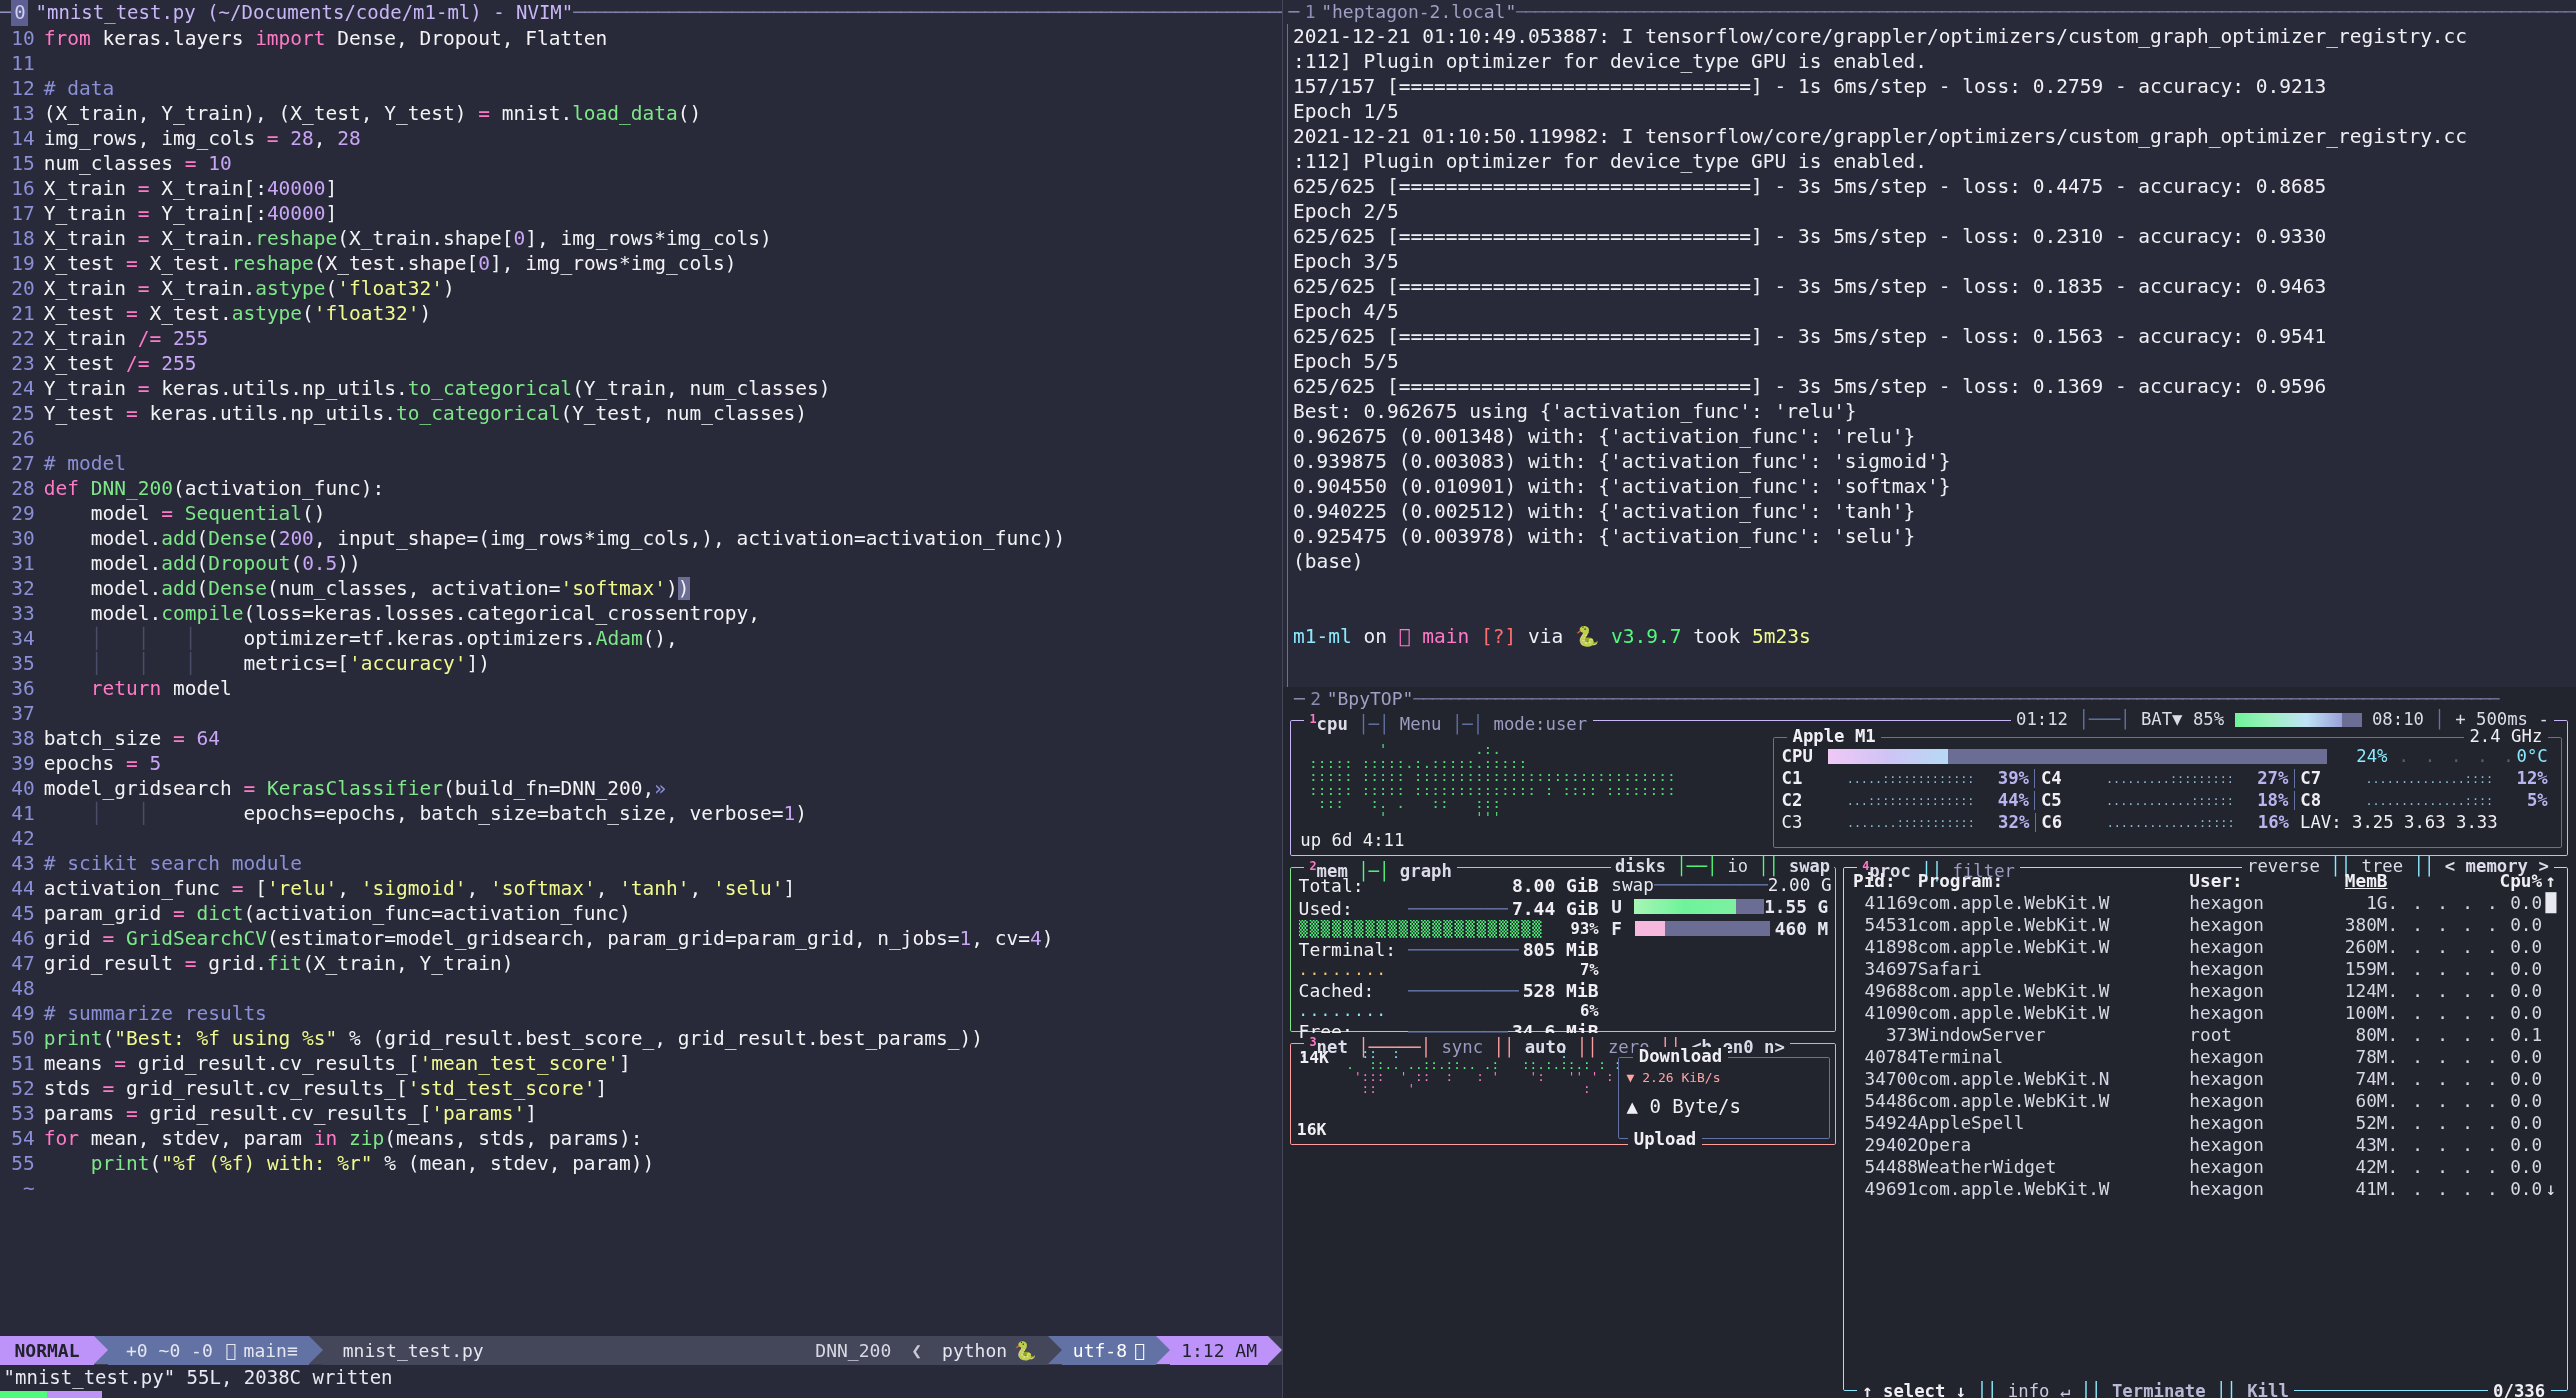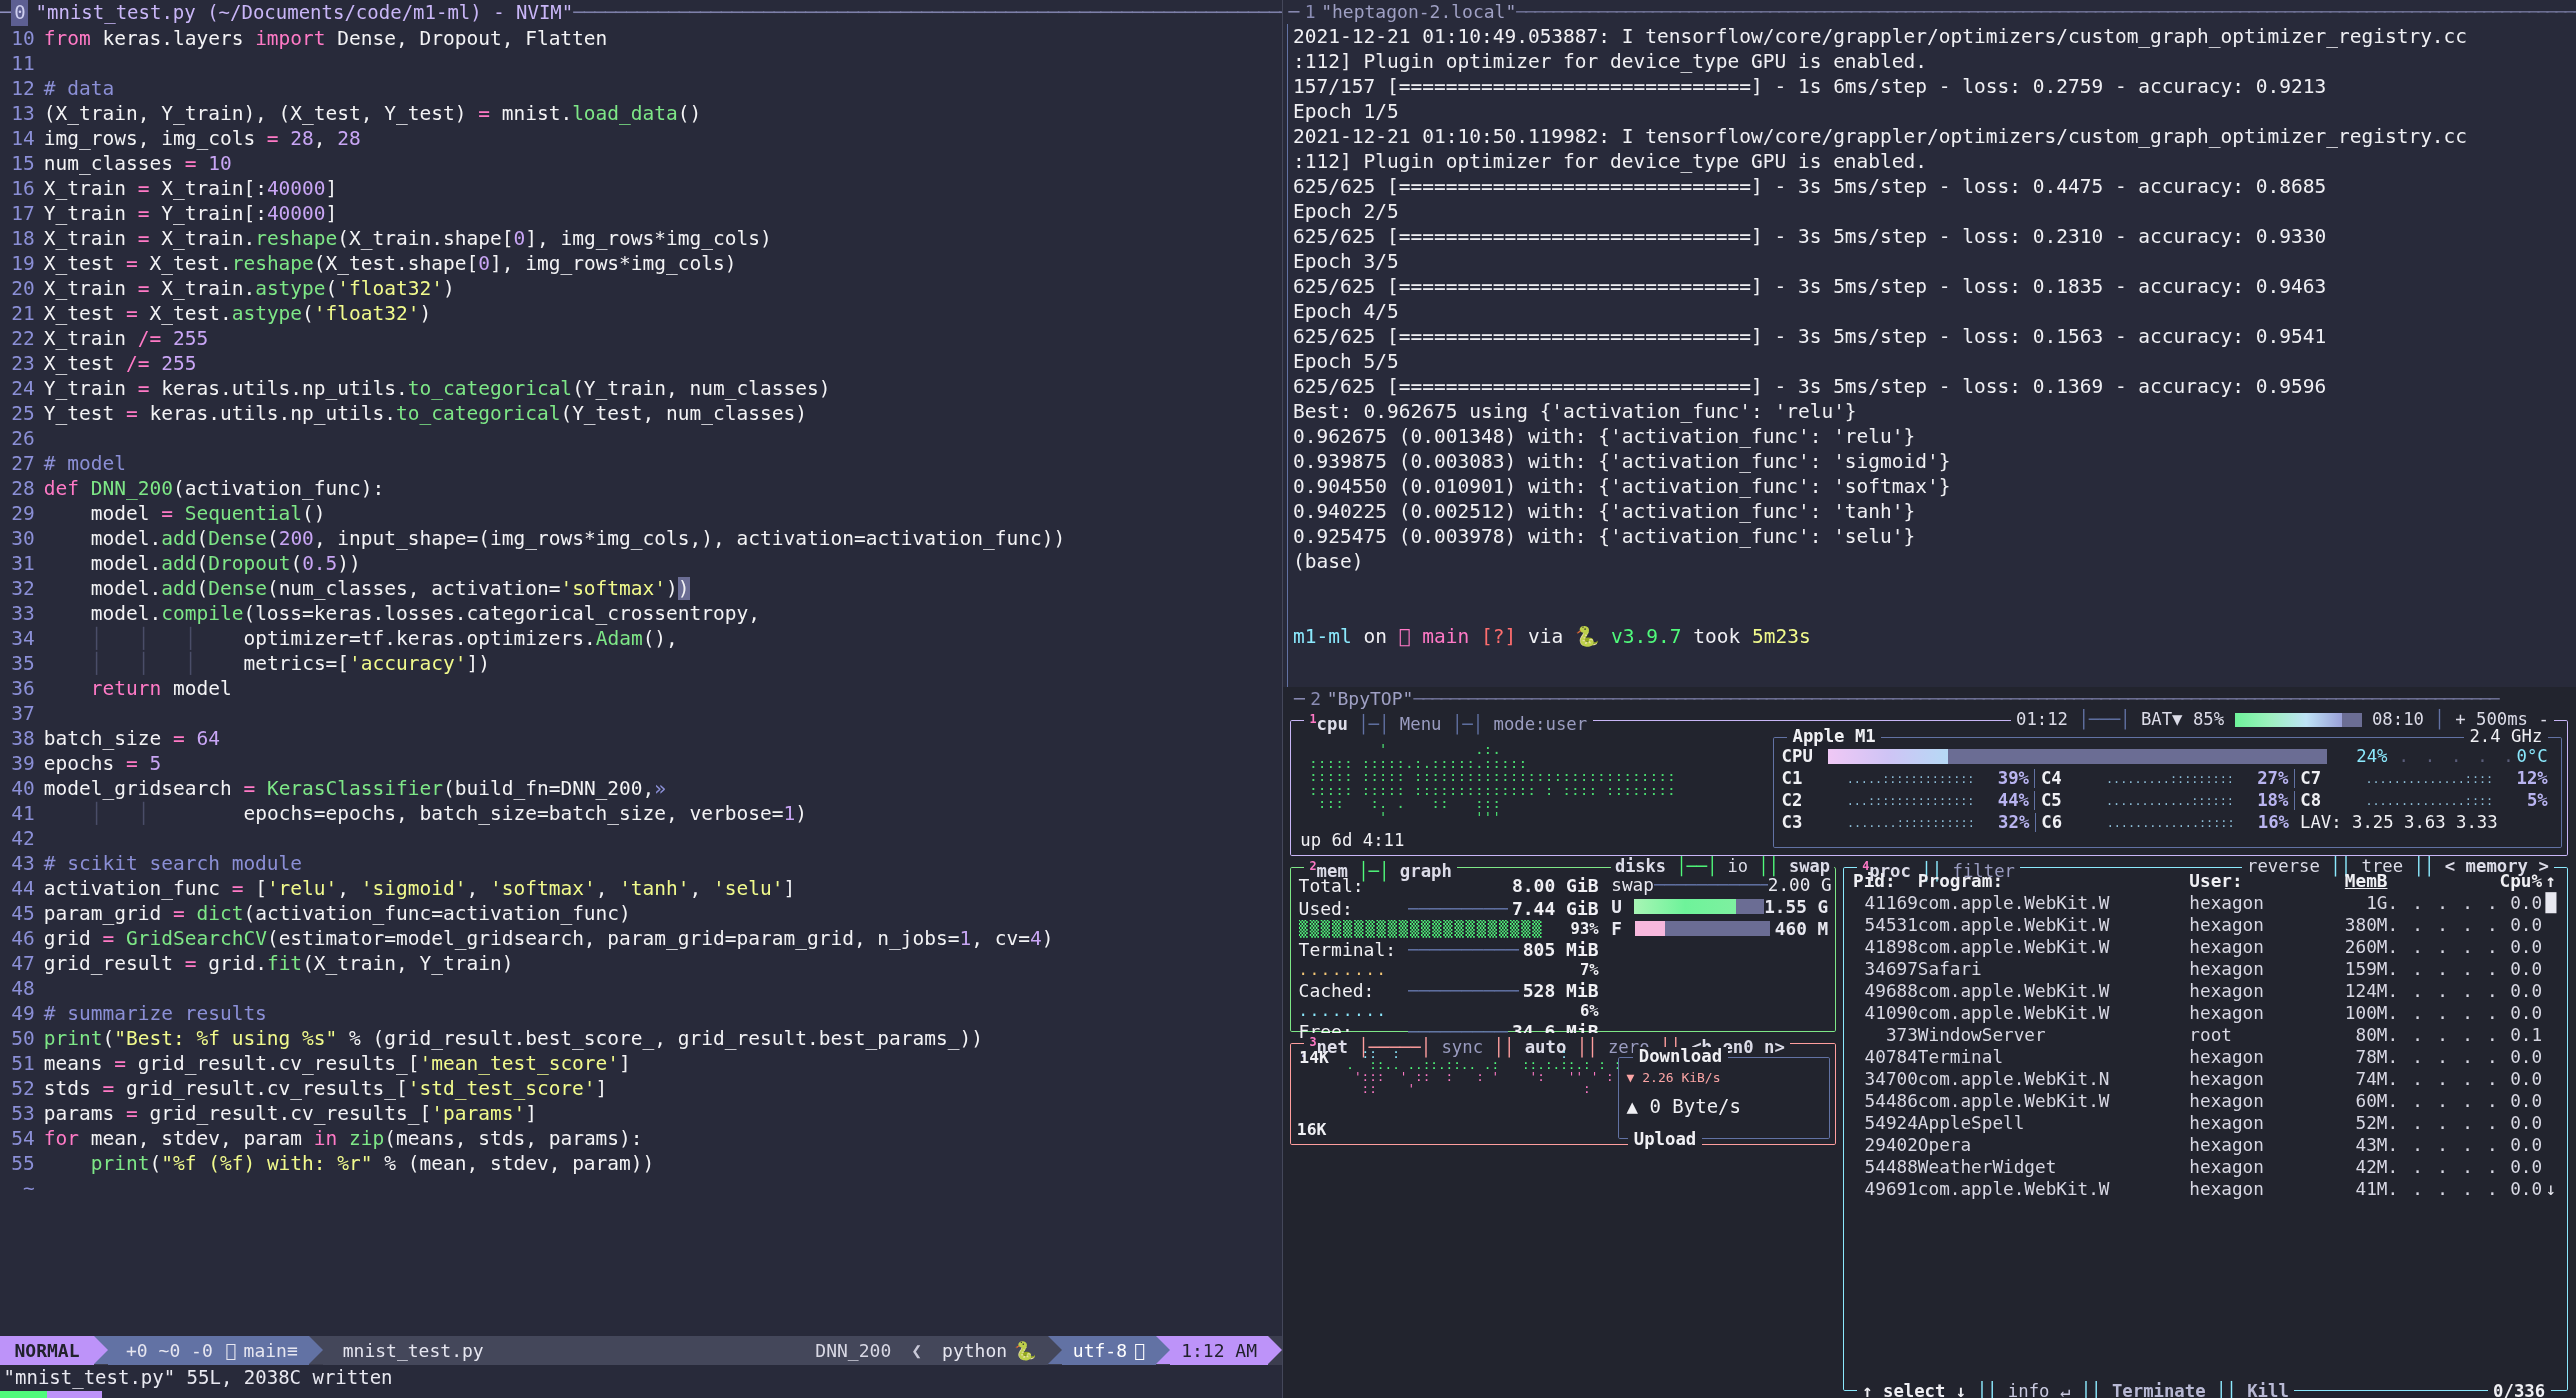--- a/index.html
+++ b/index.html
@@ -406,21 +406,21 @@
                       <span style="color: rgb(185, 180, 240); font-weight: bold; width: 49px; text-align: right; padding-right: 5.5px;">18%</span>
                     </span>
                     <span class="row" style="flex: 1 1 0%; border-left: 0.9px solid rgb(98, 114, 164); padding-left: 5.5px;">
                       <span style="color: rgb(240, 240, 244); font-weight: bold; width: 38px;">C8</span>
                       <span style="flex: 1 1 0%; color: rgb(159, 216, 245); font-size: 11.8px; line-height: 10px; white-space: pre; overflow: hidden; letter-spacing: 0px; opacity: 0.85; text-align: right; padding-right: 5.5px;">..............::::</span>
                       <span style="color: rgb(185, 180, 240); font-weight: bold; width: 49px; text-align: right; padding-right: 5.5px;">5%</span>
                     </span>
                   </div>
                   <div class="row" style="height: 22px;">
                     <span class="row" style="flex: 1 1 0%; border-left: none; padding-left: 0px;">
-                      <span style="color: rgb(240, 240, 244); font-weight: bold; width: 38px;">C3</span>
+                      <span style="color: rgb(240, 240, 244); font-weight: normal; width: 38px;">C3</span>
                       <span style="flex: 1 1 0%; color: rgb(159, 216, 245); font-size: 11.8px; line-height: 10px; white-space: pre; overflow: hidden; letter-spacing: 0px; opacity: 0.85; text-align: right; padding-right: 5.5px;">.......:::::::::::</span>
                       <span style="color: rgb(185, 180, 240); font-weight: bold; width: 49px; text-align: right; padding-right: 5.5px;">32%</span>
                     </span>
                     <span class="row" style="flex: 1 1 0%; border-left: 0.9px solid rgb(98, 114, 164); padding-left: 5.5px;">
                       <span style="color: rgb(240, 240, 244); font-weight: bold; width: 38px;">C6</span>
                       <span style="flex: 1 1 0%; color: rgb(159, 216, 245); font-size: 11.8px; line-height: 10px; white-space: pre; overflow: hidden; letter-spacing: 0px; opacity: 0.85; text-align: right; padding-right: 5.5px;">.............:::::</span>
                       <span style="color: rgb(185, 180, 240); font-weight: bold; width: 49px; text-align: right; padding-right: 5.5px;">16%</span>
                     </span>
                     <span style="color: rgb(240, 240, 244); flex: 1 1 0%; padding-left: 5.5px; white-space: nowrap;">LAV: 3.25 3.63 3.33</span>
                   </div>

